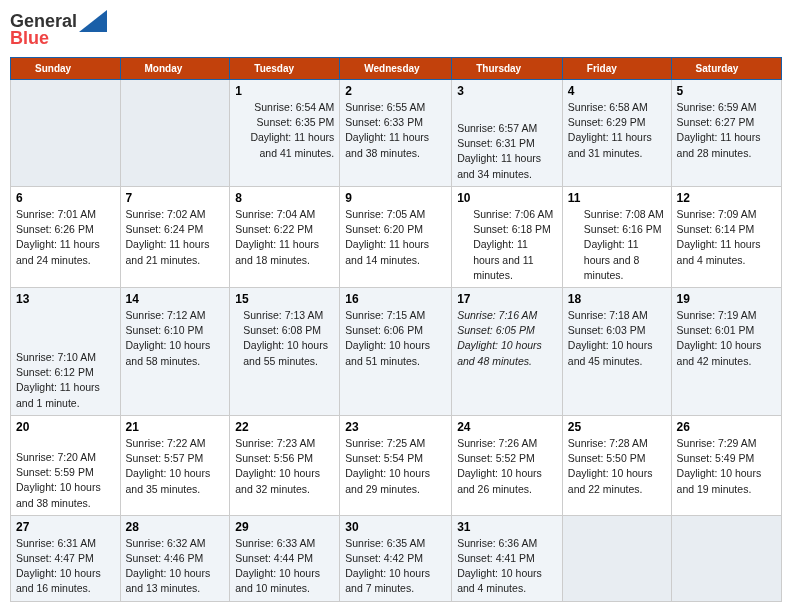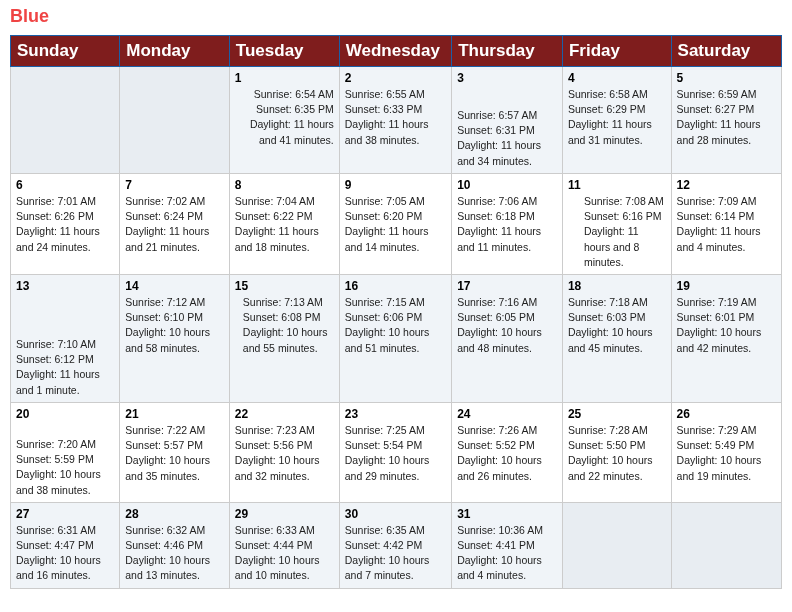--- a/index.html
+++ b/index.html
@@ -36,25 +36,25 @@
     .location {
       font-size: 15px;
       color: #333;
     }
     table {
       width: 100%;
       border-collapse: collapse;
       font-size: 11px;
     }
     thead tr th {
-      background-color: #7f1d1d;
+      background-color: #c2410c;
       color: #fff;
-      padding: 5px 6px;
+      padding: 5px 24px;
       text-align: left;
-      font-size: 17px;
+      font-size: 10px;
       font-weight: bold;
       border: 1px solid #1a5fa8;
     }
     tbody tr td {
       border: 1px solid #ccc;
       vertical-align: top;
       padding: 4px 5px;
       width: 113px;
       min-height: 70px;
     }
@@ -77,20 +77,26 @@
     }
     .empty-cell {
       background-color: #e8edf2 !important;
     }
   </style>
 </head>
 <body>
 
 <div class="header">
   <div class="logo">
+    <div class="logo-row">
+      <span style="font-size:18px;font-weight:bold;color:#333;">General</span>
+      <svg width="28" height="22" viewBox="0 0 28 22" style="margin-left:2px;">
+        <polygon points="0,22 28,0 28,22" fill="#1a5fa8"></polygon>
+      </svg>
+    </div>
     <span style="font-size:18px;font-weight:bold;color:#ef4444;margin-top:-4px;text-align:right;">Blue</span>
   </div>
   <div class="title-section">
     <div class="month-title"></div>
     <div class="location"></div>
   </div>
 </div>
 
 <table>
   <thead>
@@ -159,21 +165,21 @@
 Daylight: 11 hours and 18 minutes.</div>
         </td>
         <td>
           <span class="day-num">9</span>
           <div class="day-info" style="white-space: pre-line;">Sunrise: 7:05 AM
 Sunset: 6:20 PM
 Daylight: 11 hours and 14 minutes.</div>
         </td>
         <td>
           <span class="day-num">10</span>
-          <div class="day-info" style="white-space: pre-line;">Sunrise: 7:06 AM
+          <div class="day-info" style="white-space: pre-line; margin-left: 16px;">Sunrise: 7:06 AM
 Sunset: 6:18 PM
 Daylight: 11 hours and 11 minutes.</div>
         </td>
         <td>
           <span class="day-num">11</span>
           <div class="day-info" style="white-space: pre-line; margin-left: 16px;">Sunrise: 7:08 AM
 Sunset: 6:16 PM
 Daylight: 11 hours and 8 minutes.</div>
         </td>
         <td>
@@ -203,21 +209,21 @@
 Daylight: 10 hours and 55 minutes.</div>
         </td>
         <td>
           <span class="day-num">16</span>
           <div class="day-info" style="white-space: pre-line;">Sunrise: 7:15 AM
 Sunset: 6:06 PM
 Daylight: 10 hours and 51 minutes.</div>
         </td>
         <td>
           <span class="day-num">17</span>
-          <div class="day-info" style="white-space: pre-line;">Sunrise: 7:16 AM
+          <div class="day-info" style="white-space: pre-line; font-style: italic;">Sunrise: 7:16 AM
 Sunset: 6:05 PM
 Daylight: 10 hours and 48 minutes.</div>
         </td>
         <td>
           <span class="day-num">18</span>
           <div class="day-info" style="white-space: pre-line;">Sunrise: 7:18 AM
 Sunset: 6:03 PM
 Daylight: 10 hours and 45 minutes.</div>
         </td>
         <td>
@@ -291,21 +297,21 @@
 Daylight: 10 hours and 10 minutes.</div>
         </td>
         <td>
           <span class="day-num">30</span>
           <div class="day-info" style="white-space: pre-line;">Sunrise: 6:35 AM
 Sunset: 4:42 PM
 Daylight: 10 hours and 7 minutes.</div>
         </td>
         <td>
           <span class="day-num">31</span>
-          <div class="day-info" style="white-space: pre-line;">Sunrise: 10:36 AM
+          <div class="day-info" style="white-space: pre-line;">Sunrise: 6:36 AM
 Sunset: 4:41 PM
 Daylight: 10 hours and 4 minutes.</div>
         </td>
         <td class="empty-cell"></td>
         <td class="empty-cell"></td>
       </tr>
     </tbody>
 </table>
 
 </body></html>

